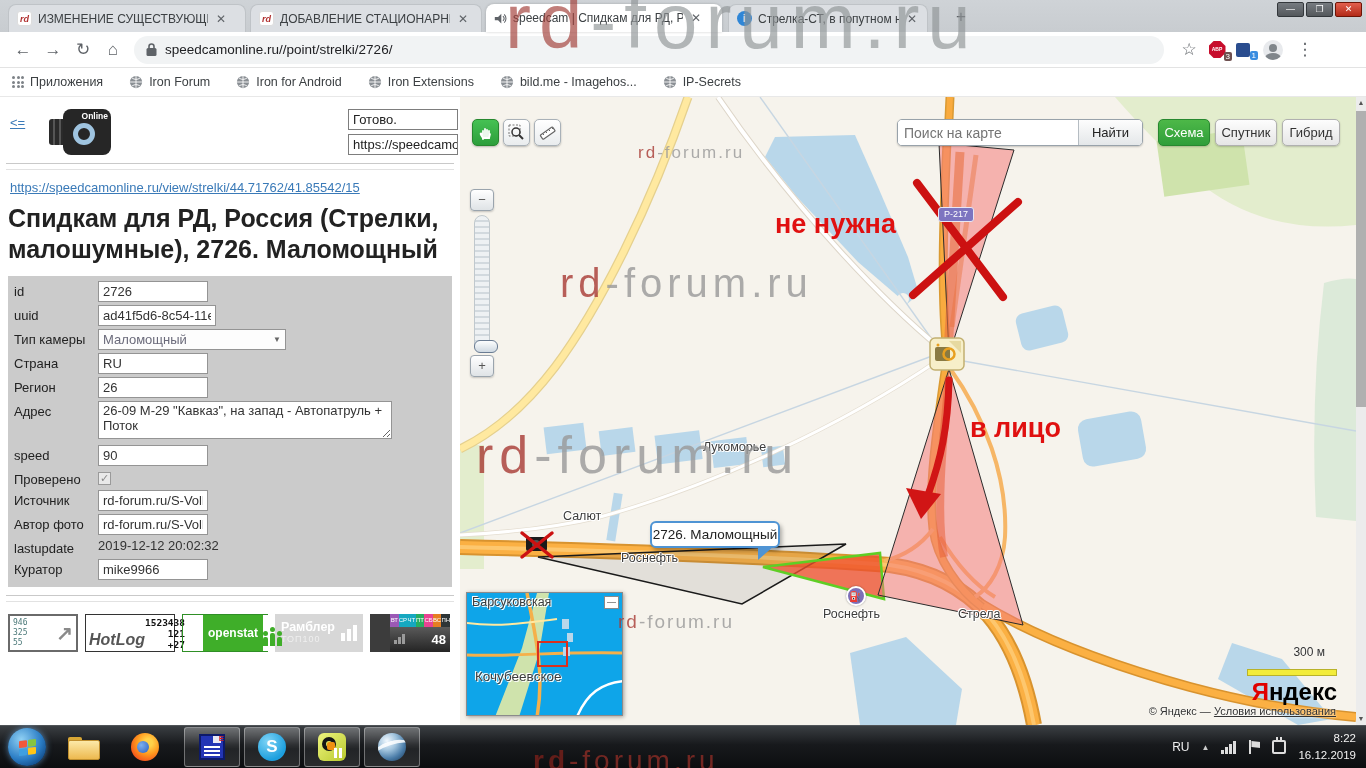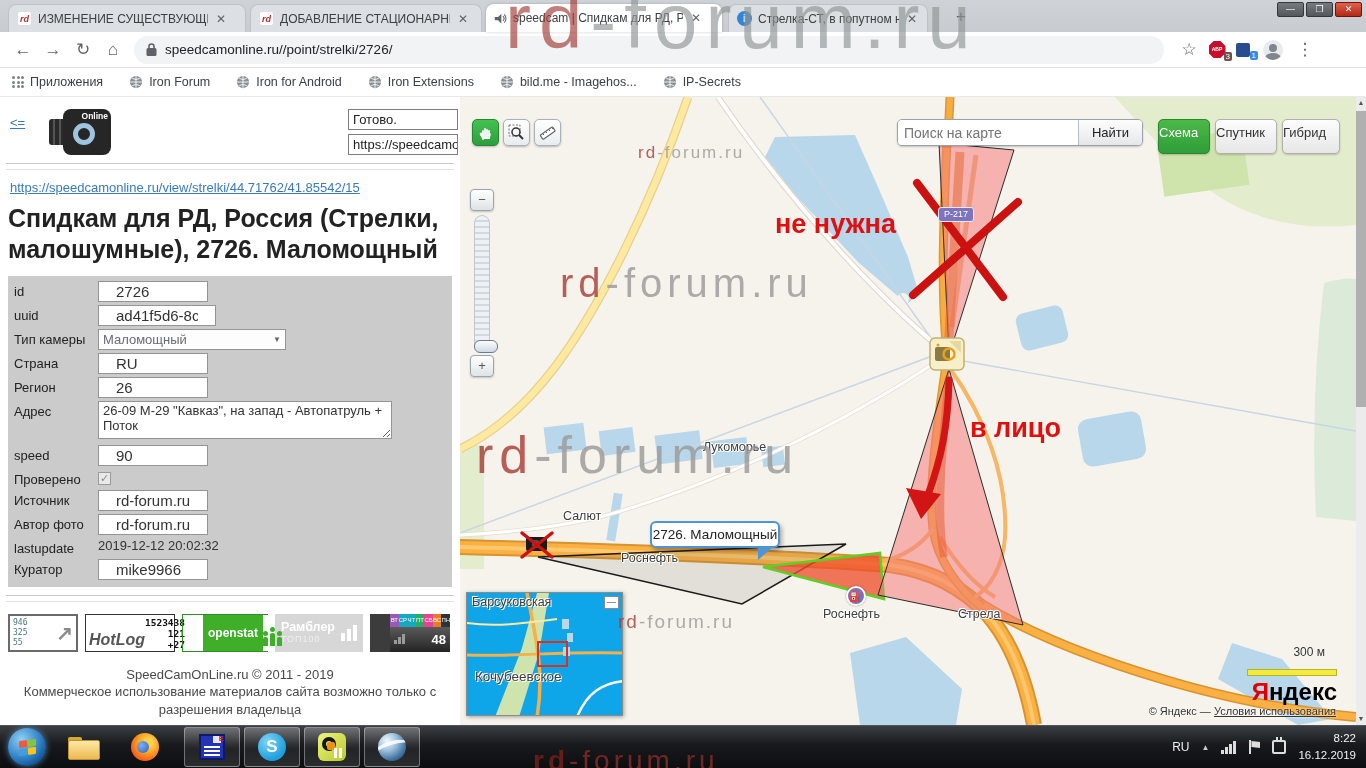--- a/index.html
+++ b/index.html
@@ -54,21 +54,21 @@
   #logoplate .nm { font-size:12px; color:#333; line-height:14px; }
   #logoplate .dt { font-size:10.5px; color:#444; }
   #logoplate .strip { display:flex; justify-content:space-between; color:#fff; font-size:9px; padding:1px 2px 0 2px; }
   .pbox { position:absolute; left:348px; width:110px; height:21px; border:1px solid #7d7d7d; font-size:13px; color:#222; padding:2px 4px; overflow:hidden; white-space:nowrap; background:#fff; }
   .hr2 { border-top:1px solid #c9c9c9; border-bottom:1px solid #e2e2e2; height:7px; margin:0 6px; }
   #viewlink { display:block; margin:10px 10px 6px 10px; color:#3a7ab8; font-size:13px; }
   #heading { margin:8px 8px 10px 8px; font-size:25px; font-weight:bold; color:#222; line-height:1.25; }
   #form { margin:0 8px; background:#cbcbcb; padding:5px 6px 4px 6px; font-size:13px; color:#222; }
   .frow { display:flex; align-items:flex-start; margin-bottom:3px; }
   .flabel { width:84px; padding-top:3px; flex:none; }
-  .tin { width:110px; height:21px; border:1px solid #949494; font-size:15px; font-family:"Liberation Sans",sans-serif; padding:1px 17px; color:#333; }
+  .tin { width:110px; height:21px; border:1px solid #949494; font-size:13px; font-family:"Liberation Sans",sans-serif; padding:1px 4px; color:#333; }
   .row-uuid .tin { width:118px; }
   .sel { width:188px; height:21px; border:1px solid #949494; background:#fdfdfd; color:#6a6a7a; display:flex; align-items:center; padding:0 4px; }
   .sel span { flex:1; font-size:13px; }
   .sel .arr { font-size:8px; color:#666; font-weight:normal; }
   .tarea { width:294px; height:38px; border:1px solid #949494; font-size:13px; font-family:"Liberation Sans",sans-serif; padding:1px 4px; color:#333; resize:both; }
   .cbx { width:13px; height:13px; background:#e9e9e9; border:1px solid #9a9a9a; color:#8a8a8a; font-size:11px; line-height:11px; text-align:center; margin-top:3px; }
   .ftext { padding-top:2px; color:#333; }
   #counters { display:flex; gap:7px; margin:12px 8px 0 8px; height:38px; }
   .cnt { height:38px; flex:none;padding-left:20px; }
   #cnt-li { width:70px; border:2px solid #6a6a6a; background:#fff; display:flex; padding:2px 3px; }
@@ -98,21 +98,21 @@
   #pfooter { margin-top:14px; text-align:center; font-size:13px; color:#4a4a4a; line-height:1.35; padding:0 18px; }
 
   
   #map { position:absolute; left:460px; top:97px; width:896px; height:628px; background:#f6f3ec; overflow:hidden; }
   #map svg.base { position:absolute; left:0; top:0; }
   .mbtn { position:absolute; width:27px; height:27px; border-radius:5px; border:1px solid #a9b1b8; background:linear-gradient(#fff,#e9ecee); box-shadow:0 1px 2px rgba(0,0,0,.25); display:flex; align-items:center; justify-content:center; }
   .mbtn.green { background:linear-gradient(#45c153,#2d9e3c); border-color:#27882f; }
   #searchwrap { position:absolute; left:437px; top:22px; height:27px; display:flex; border:1px solid #98a2aa; border-radius:5px; background:#fff; box-shadow:0 1px 2px rgba(0,0,0,.2); overflow:hidden; }
   #searchinput { width:180px; border:none; outline:none; font-size:14px; padding:0 6px; color:#333; }
   #searchbtn { width:64px; border-left:1px solid #b5bcc2; background:linear-gradient(#fdfdfd,#e4e7e9); font-size:13px; color:#222; text-align:center; line-height:25px; }
-  .layerbtn { position:absolute; top:22px; height:35px; border-radius:5px; border:1px solid #b0b0b0; background:linear-gradient(#fdfdfd,#e6e6e6); font-size:13px; color:#333; line-height:25px; box-shadow:0 1px 2px rgba(0,0,0,.2); }
+  .layerbtn { position:absolute; top:22px; height:27px; border-radius:5px; border:1px solid #b0b0b0; background:linear-gradient(#fdfdfd,#e6e6e6); font-size:13px; color:#333; text-align:center; line-height:25px; box-shadow:0 1px 2px rgba(0,0,0,.2); }
   .layerbtn.active { background:linear-gradient(#4db848,#2f9e39); border-color:#27882f; color:#fff; }
   #zoomslider { position:absolute; left:10px; top:92px; width:28px; }
   .zbtn { position:absolute; left:0; width:24px; height:22px; border:1px solid #9aa4ad; border-radius:4px; background:linear-gradient(#fff,#dfe3e6); text-align:center; line-height:20px; font-size:13px; color:#555; box-shadow:0 1px 2px rgba(0,0,0,.2); }
   #ztrack { position:absolute; left:4px; top:26px; width:16px; height:136px; border:1px solid #c0c8cd; border-radius:8px; background:repeating-linear-gradient(#eef1f3 0 4px,#d2d9de 4px 6px); }
   #zhandle { position:absolute; left:-1px; top:124px; width:24px; height:13px; border:1px solid #6a7c93; border-radius:6px; background:linear-gradient(#fdfefe,#cfd9e2); }
   .maplabel { position:absolute; font-size:12.5px; color:#3d3d3d; text-shadow:-1px 0 #fff,1px 0 #fff,0 -1px #fff,0 1px #fff,1px 1px #fff,-1px -1px #fff; white-space:nowrap; }
   .annot { position:absolute; color:#e01010; font-size:27px; font-weight:600; white-space:nowrap; }
   #roadbadge { position:absolute; left:478px; top:110px; width:36px; height:15px; background:#7d74c0; border:1px solid #e8e6f4; border-radius:3px; color:#fff; font-size:9px; text-align:center; line-height:13px; }
   #balloon { position:absolute; left:190px; top:424px; width:130px; height:27px; background:#fff; border:2px solid #4f94d4; border-radius:6px; box-shadow:2px 3px 4px rgba(0,0,0,.3); font-size:13.5px; color:#222; text-align:center; line-height:23px; z-index:8; }
   #balloon .tail { position:absolute; left:106px; bottom:-14px; width:0; height:0; border-left:16px solid #4f94d4; border-bottom:14px solid transparent; }
@@ -418,24 +418,20 @@
         <div class="low">
           <span class="bars">
               <i style="height:4px"></i>
               <i style="height:7px"></i>
               <i style="height:10px"></i>
             </span>
           <span class="val">48</span>
         </div>
       </div>
     </div>
-    <div id="pfooter">
-      <div>SpeedCamOnLine.ru © 2011 - 2019</div>
-      <div>Коммерческое использование материалов сайта возможно только с разрешения владельца</div>
-    </div>
   </div>
 
   <div id="map">
     <svg class="base" width="896" height="628" viewBox="0 0 896 628">
 
       <path d="M655,0 L896,0 L896,128 Q800,138 735,82 Q688,38 655,0 Z" fill="#e3edcd"></path>
       <rect x="700" y="38" width="86" height="56" fill="#cfe3ac" transform="rotate(-8 743 66)"></rect>
       <path d="M864,186 Q884,180 896,182 L896,424 L856,420 Q850,300 864,186 Z" fill="#dcead9"></path>
       <rect x="0" y="348" width="24" height="124" fill="#e3edcd"></rect>
 

